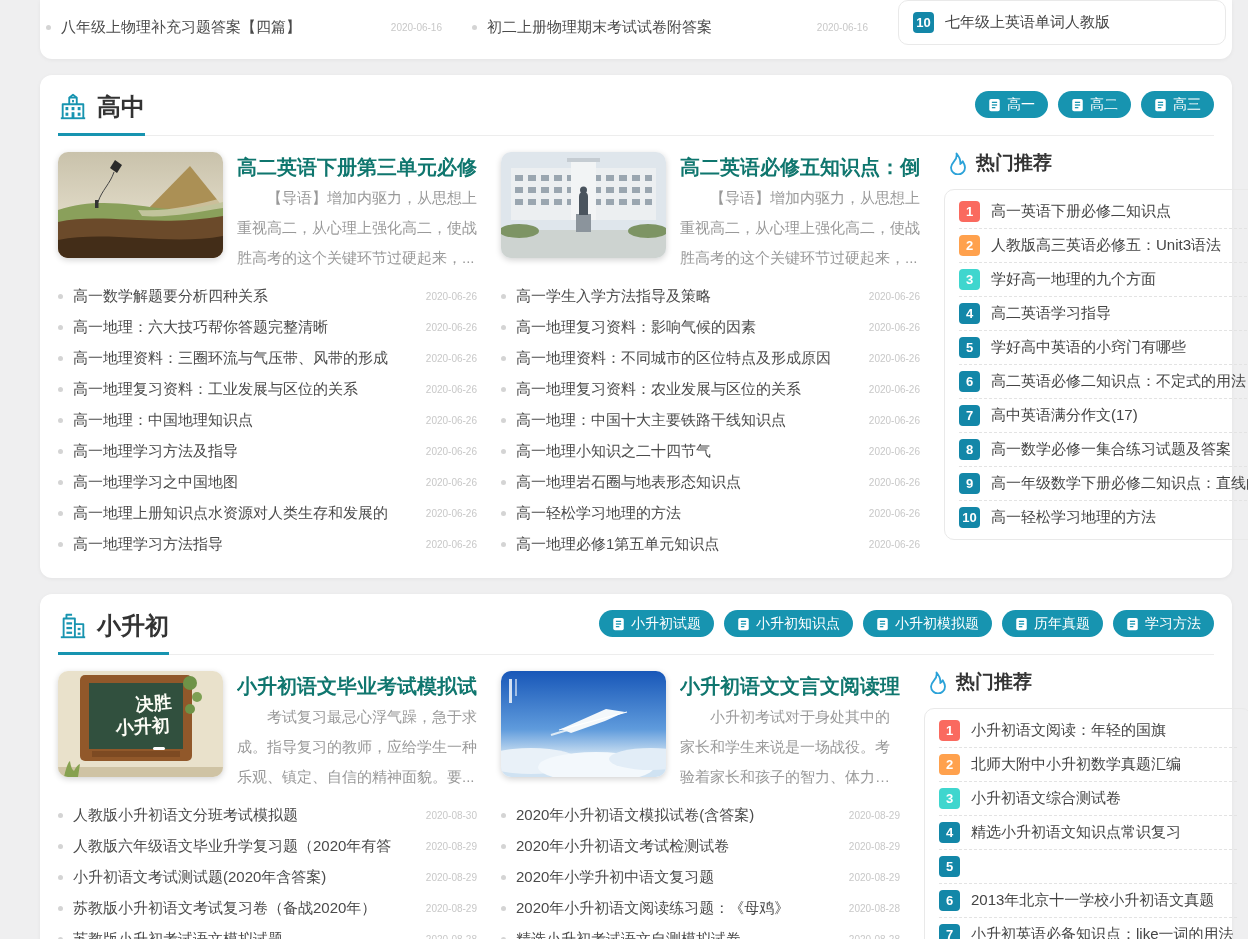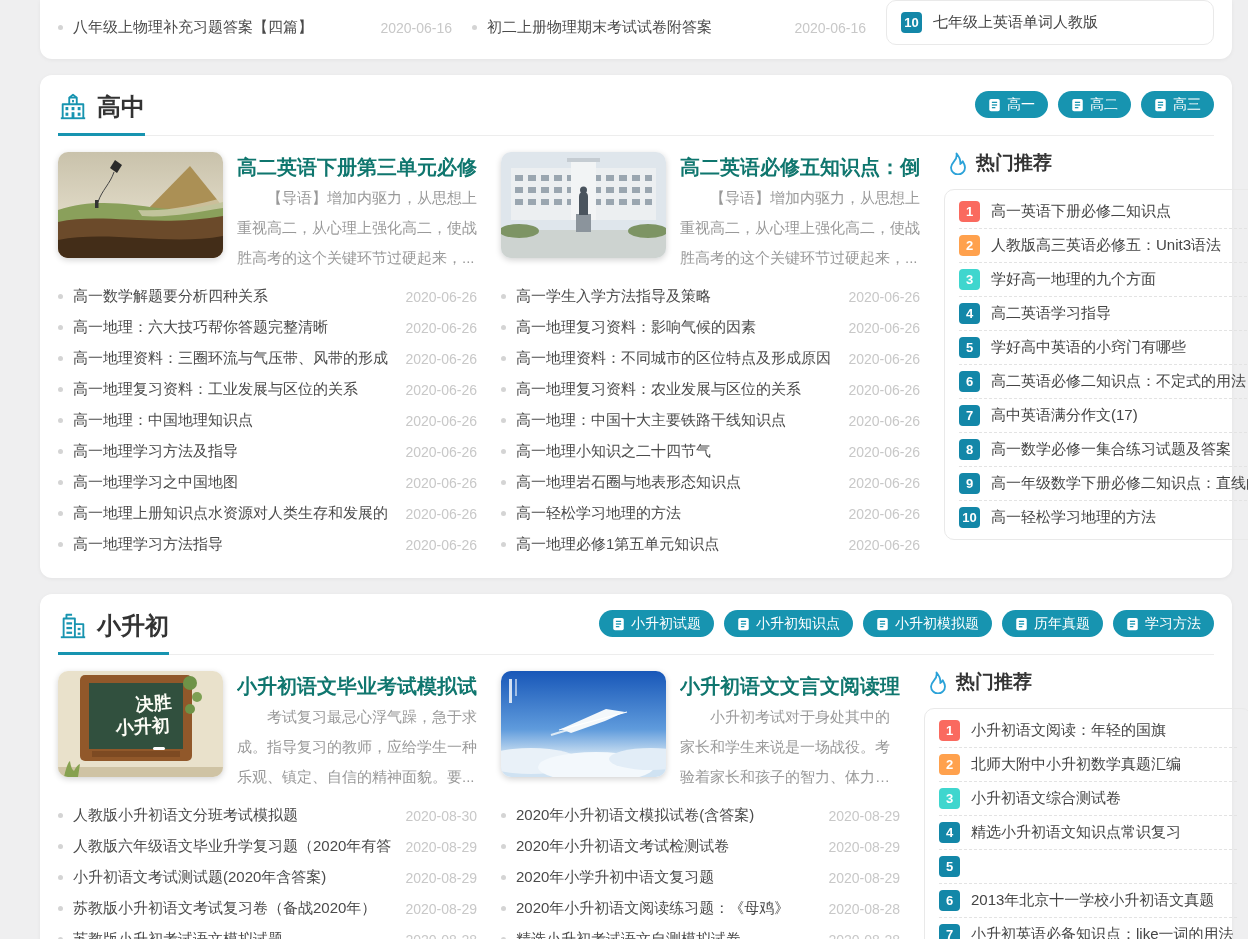--- a/index.html
+++ b/index.html
@@ -13,23 +13,23 @@
   body{
     width:1248px;height:939px;overflow:hidden;
     background:#efeff0;
     font-family:"Liberation Sans","DejaVu Sans",sans-serif;
   }
   .page{padding-left:40px;width:1232px;}
   .card{background:#fff;border-radius:12px;box-shadow:0 1px 4px rgba(0,0,0,.05);}
   
   .top-card{
     border-radius:0 0 12px 12px;
-    padding:12px 18px 14px;
+    padding:12px 6px 14px;
     margin-bottom:16px;
-    display:grid;grid-template-columns:1fr 1fr 328px;column-gap:20px;
+    display:grid;grid-template-columns:1fr 1fr 328px;column-gap:30px;
   }
   .hotbox-partial{
     border:1px solid #e9e9e9;border-top:none;
     border-radius:0 0 10px 10px;
     margin-top:-12px;
     padding:2px 14px 10px;
   }
   
   .section{padding:0 18px 18px;margin-bottom:16px;}
   .sec-head{
@@ -55,21 +55,21 @@
   .f-title{font-size:20px;font-weight:bold;color:#0f766e;margin:2px 0 2px;white-space:nowrap;overflow:hidden;cursor:pointer;}
   .f-excerpt{
     margin:0;font-size:15px;color:#999;line-height:30px;text-indent:30px;
     display:-webkit-box;-webkit-line-clamp:3;-webkit-box-orient:vertical;overflow:hidden;
   }
   
   .link-list{list-style:none;margin:6px 0 0;padding:0;}
   .list-row{display:flex;align-items:center;height:31px;cursor:pointer;}
   .bullet{width:5px;height:5px;border-radius:50%;background:#d4d4d4;margin-right:10px;flex:none;}
   .row-title{flex:1;min-width:0;font-size:15px;color:var(--txt);text-decoration:none;white-space:nowrap;overflow:hidden;}
-  .row-date{font-size:14px;color:var(--date);margin-left:8px;flex:none;}
+  .row-date{font-size:10px;color:var(--date);margin-left:8px;flex:none;}
   
   .side{padding-top:4px;}
   .hot-head{display:flex;align-items:center;gap:8px;margin:10px 0 13px;}
   .hot-head h3{margin:0;font-size:19px;color:#333;font-weight:bold;}
   .hotbox{border:1px solid #e9e9e9;border-radius:10px;padding:5px 14px;}
   .hot-row{display:flex;align-items:center;padding:6px 0;border-bottom:1px dashed #e3e3e3;cursor:pointer;}
   .hot-row:last-child{border-bottom:none;}
   .hot-rank{
     width:21px;height:21px;border-radius:4px;background:var(--rank-default);
     color:#fff;font-size:13px;font-weight:bold;

